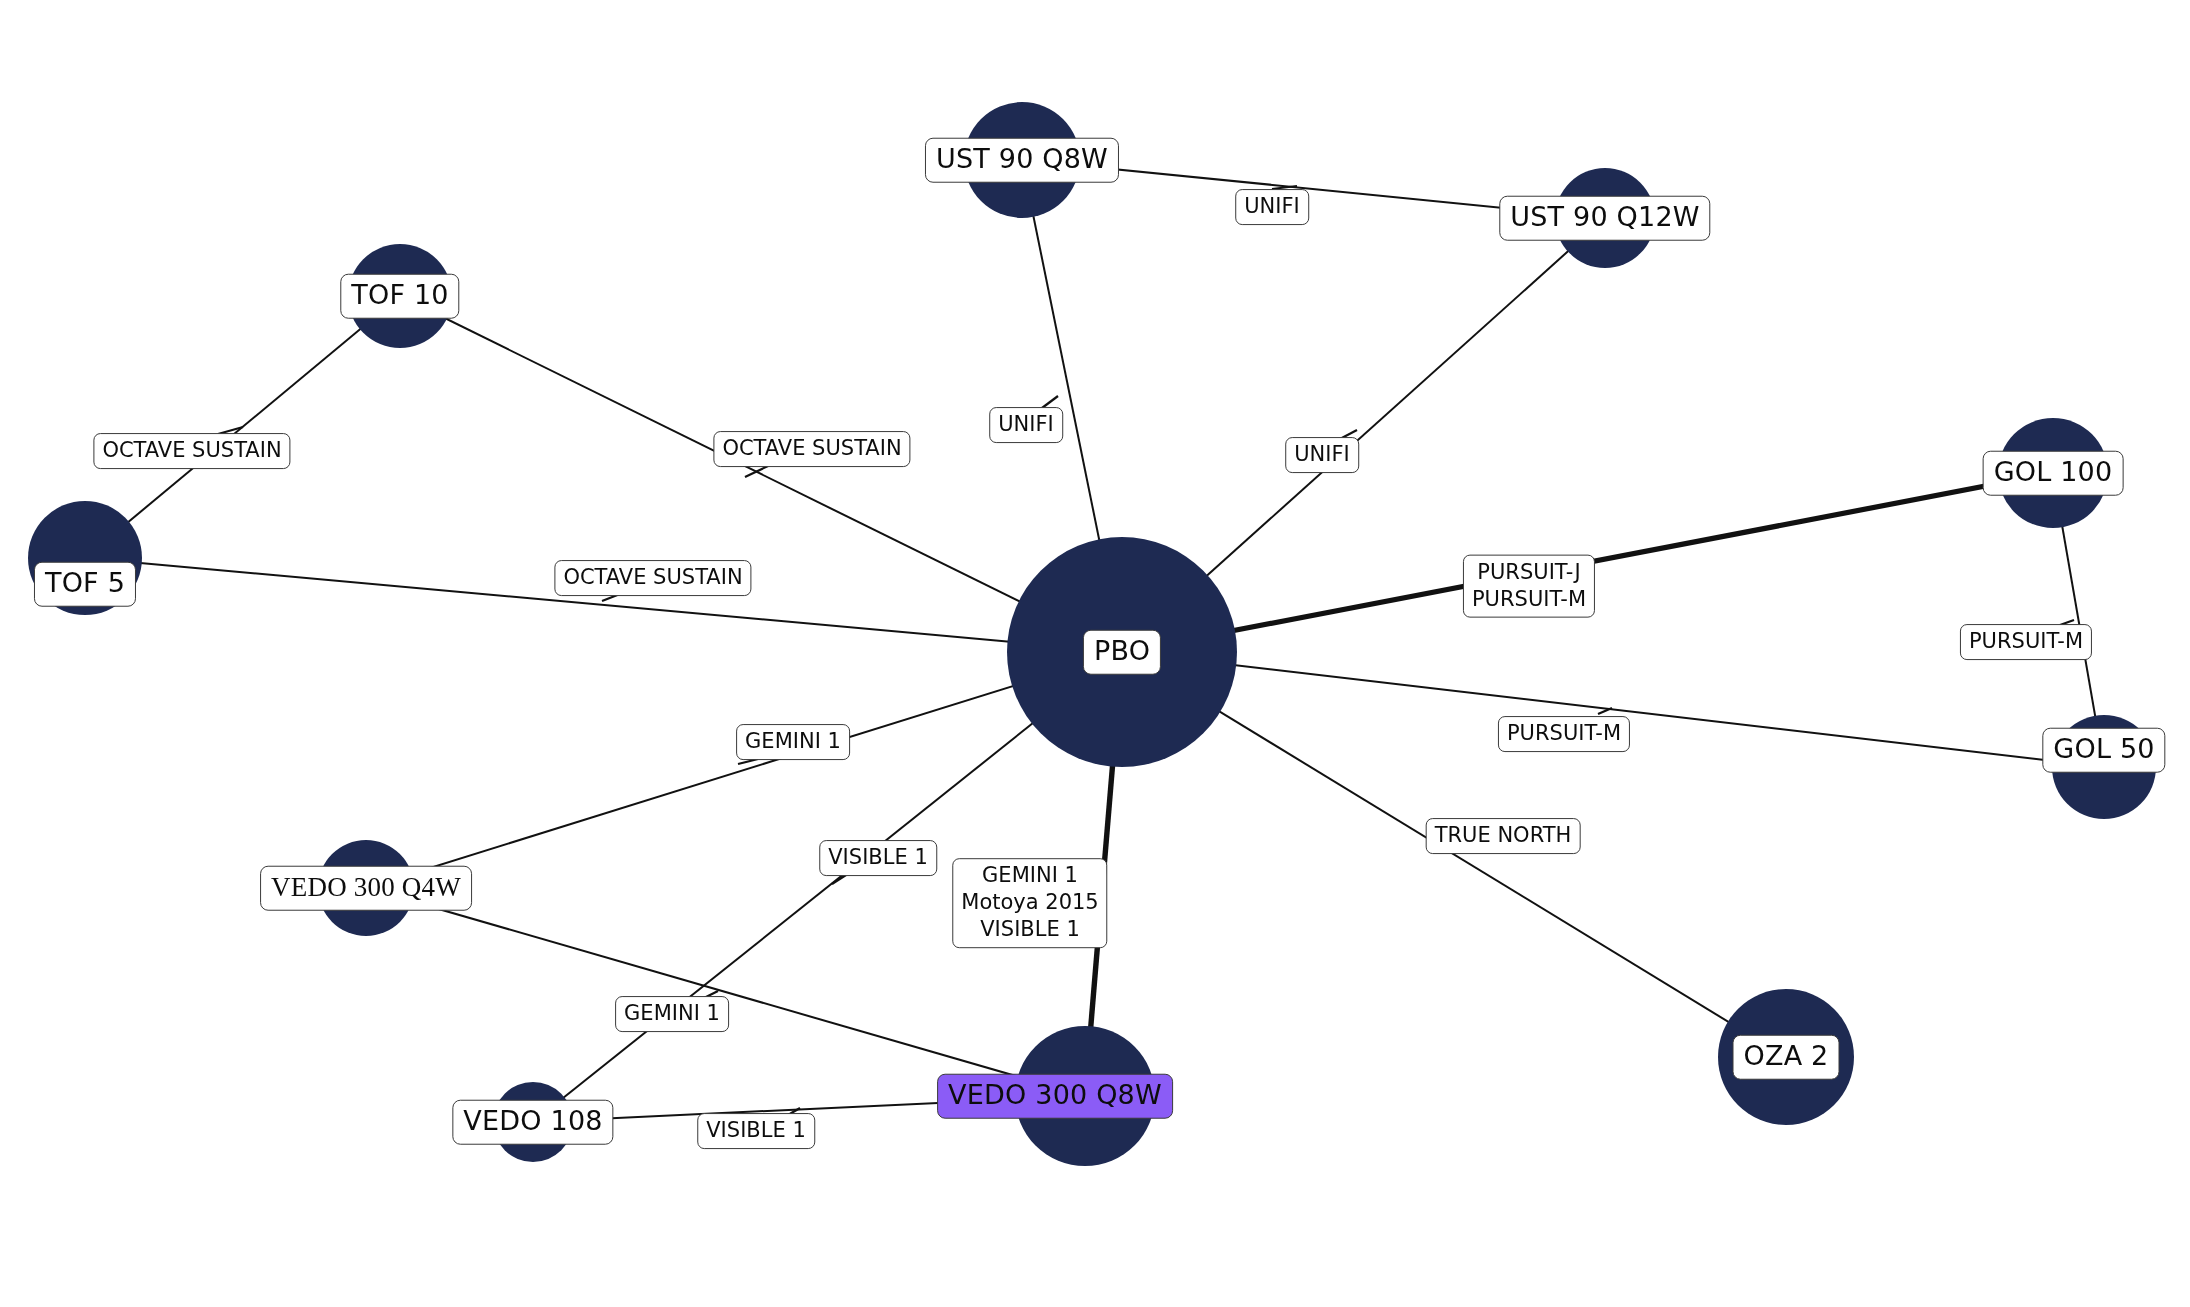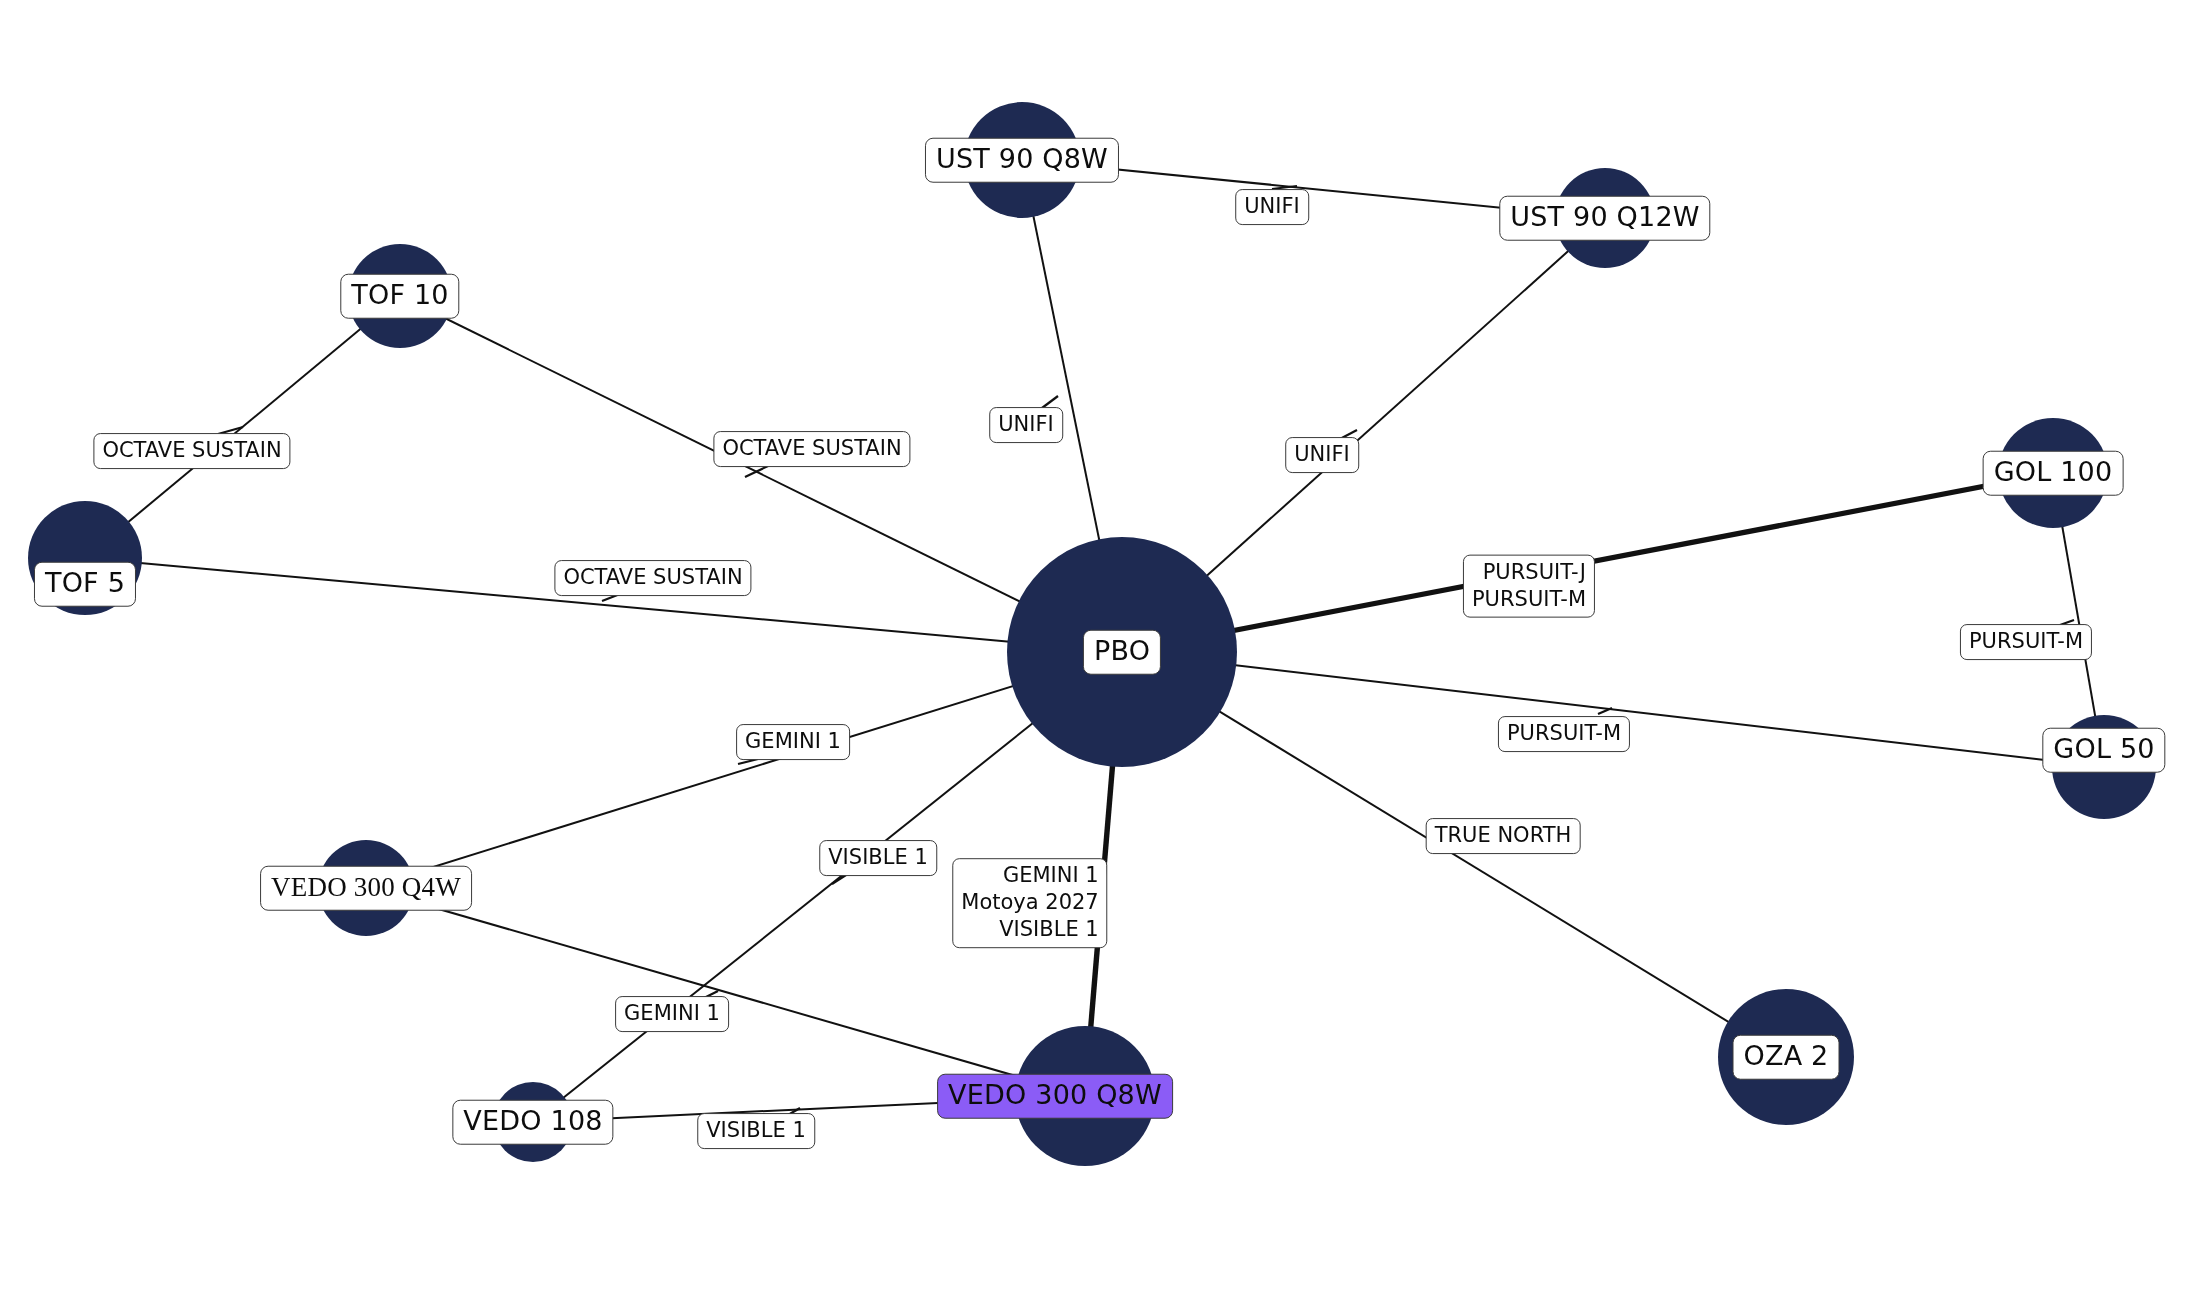--- a/index.html
+++ b/index.html
@@ -42,21 +42,21 @@
     stroke-width: 2.2;
   }
   
   .label-box {
     position: absolute;
     box-sizing: border-box;
     background: #ffffff;
     border: 1.6px solid #3a3a3a;
     border-radius: 7px;
     color: #0d0d0d;
-    text-align: right;
+    text-align: center;
     white-space: nowrap;
     line-height: 1.28;
     transform: translate(-50%, -50%);
     padding: 2px 7px 3px 7px;
   }
   .node-label {
     font-size: 27px;
     font-family: "DejaVu Sans", sans-serif;
     letter-spacing: 0.2px;
     padding: 3px 10px 5px 10px;
@@ -169,21 +169,21 @@
         <span class="lbl-line">TRUE NORTH</span>
       </div>
       <div class="label-box edge-label" style="left: 793px; top: 742px; border-color: rgb(58, 58, 58); background: rgb(255, 255, 255);">
         <span class="lbl-line">GEMINI 1</span>
       </div>
       <div class="label-box edge-label" style="left: 878px; top: 858px; border-color: rgb(58, 58, 58); background: rgb(255, 255, 255);">
         <span class="lbl-line">VISIBLE 1</span>
       </div>
       <div class="label-box edge-label" style="left: 1030px; top: 903px; border-color: rgb(58, 58, 58); background: rgb(255, 255, 255);">
         <span class="lbl-line">GEMINI 1</span>
-        <span class="lbl-line">Motoya 2027</span>
+        <span class="lbl-line">Motoya 2015</span>
         <span class="lbl-line">VISIBLE 1</span>
       </div>
       <div class="label-box edge-label" style="left: 672px; top: 1014px; border-color: rgb(58, 58, 58); background: rgb(255, 255, 255);">
         <span class="lbl-line">GEMINI 1</span>
       </div>
       <div class="label-box edge-label" style="left: 756px; top: 1131px; border-color: rgb(58, 58, 58); background: rgb(255, 255, 255);">
         <span class="lbl-line">VISIBLE 1</span>
       </div>
     </div>
 </div>

